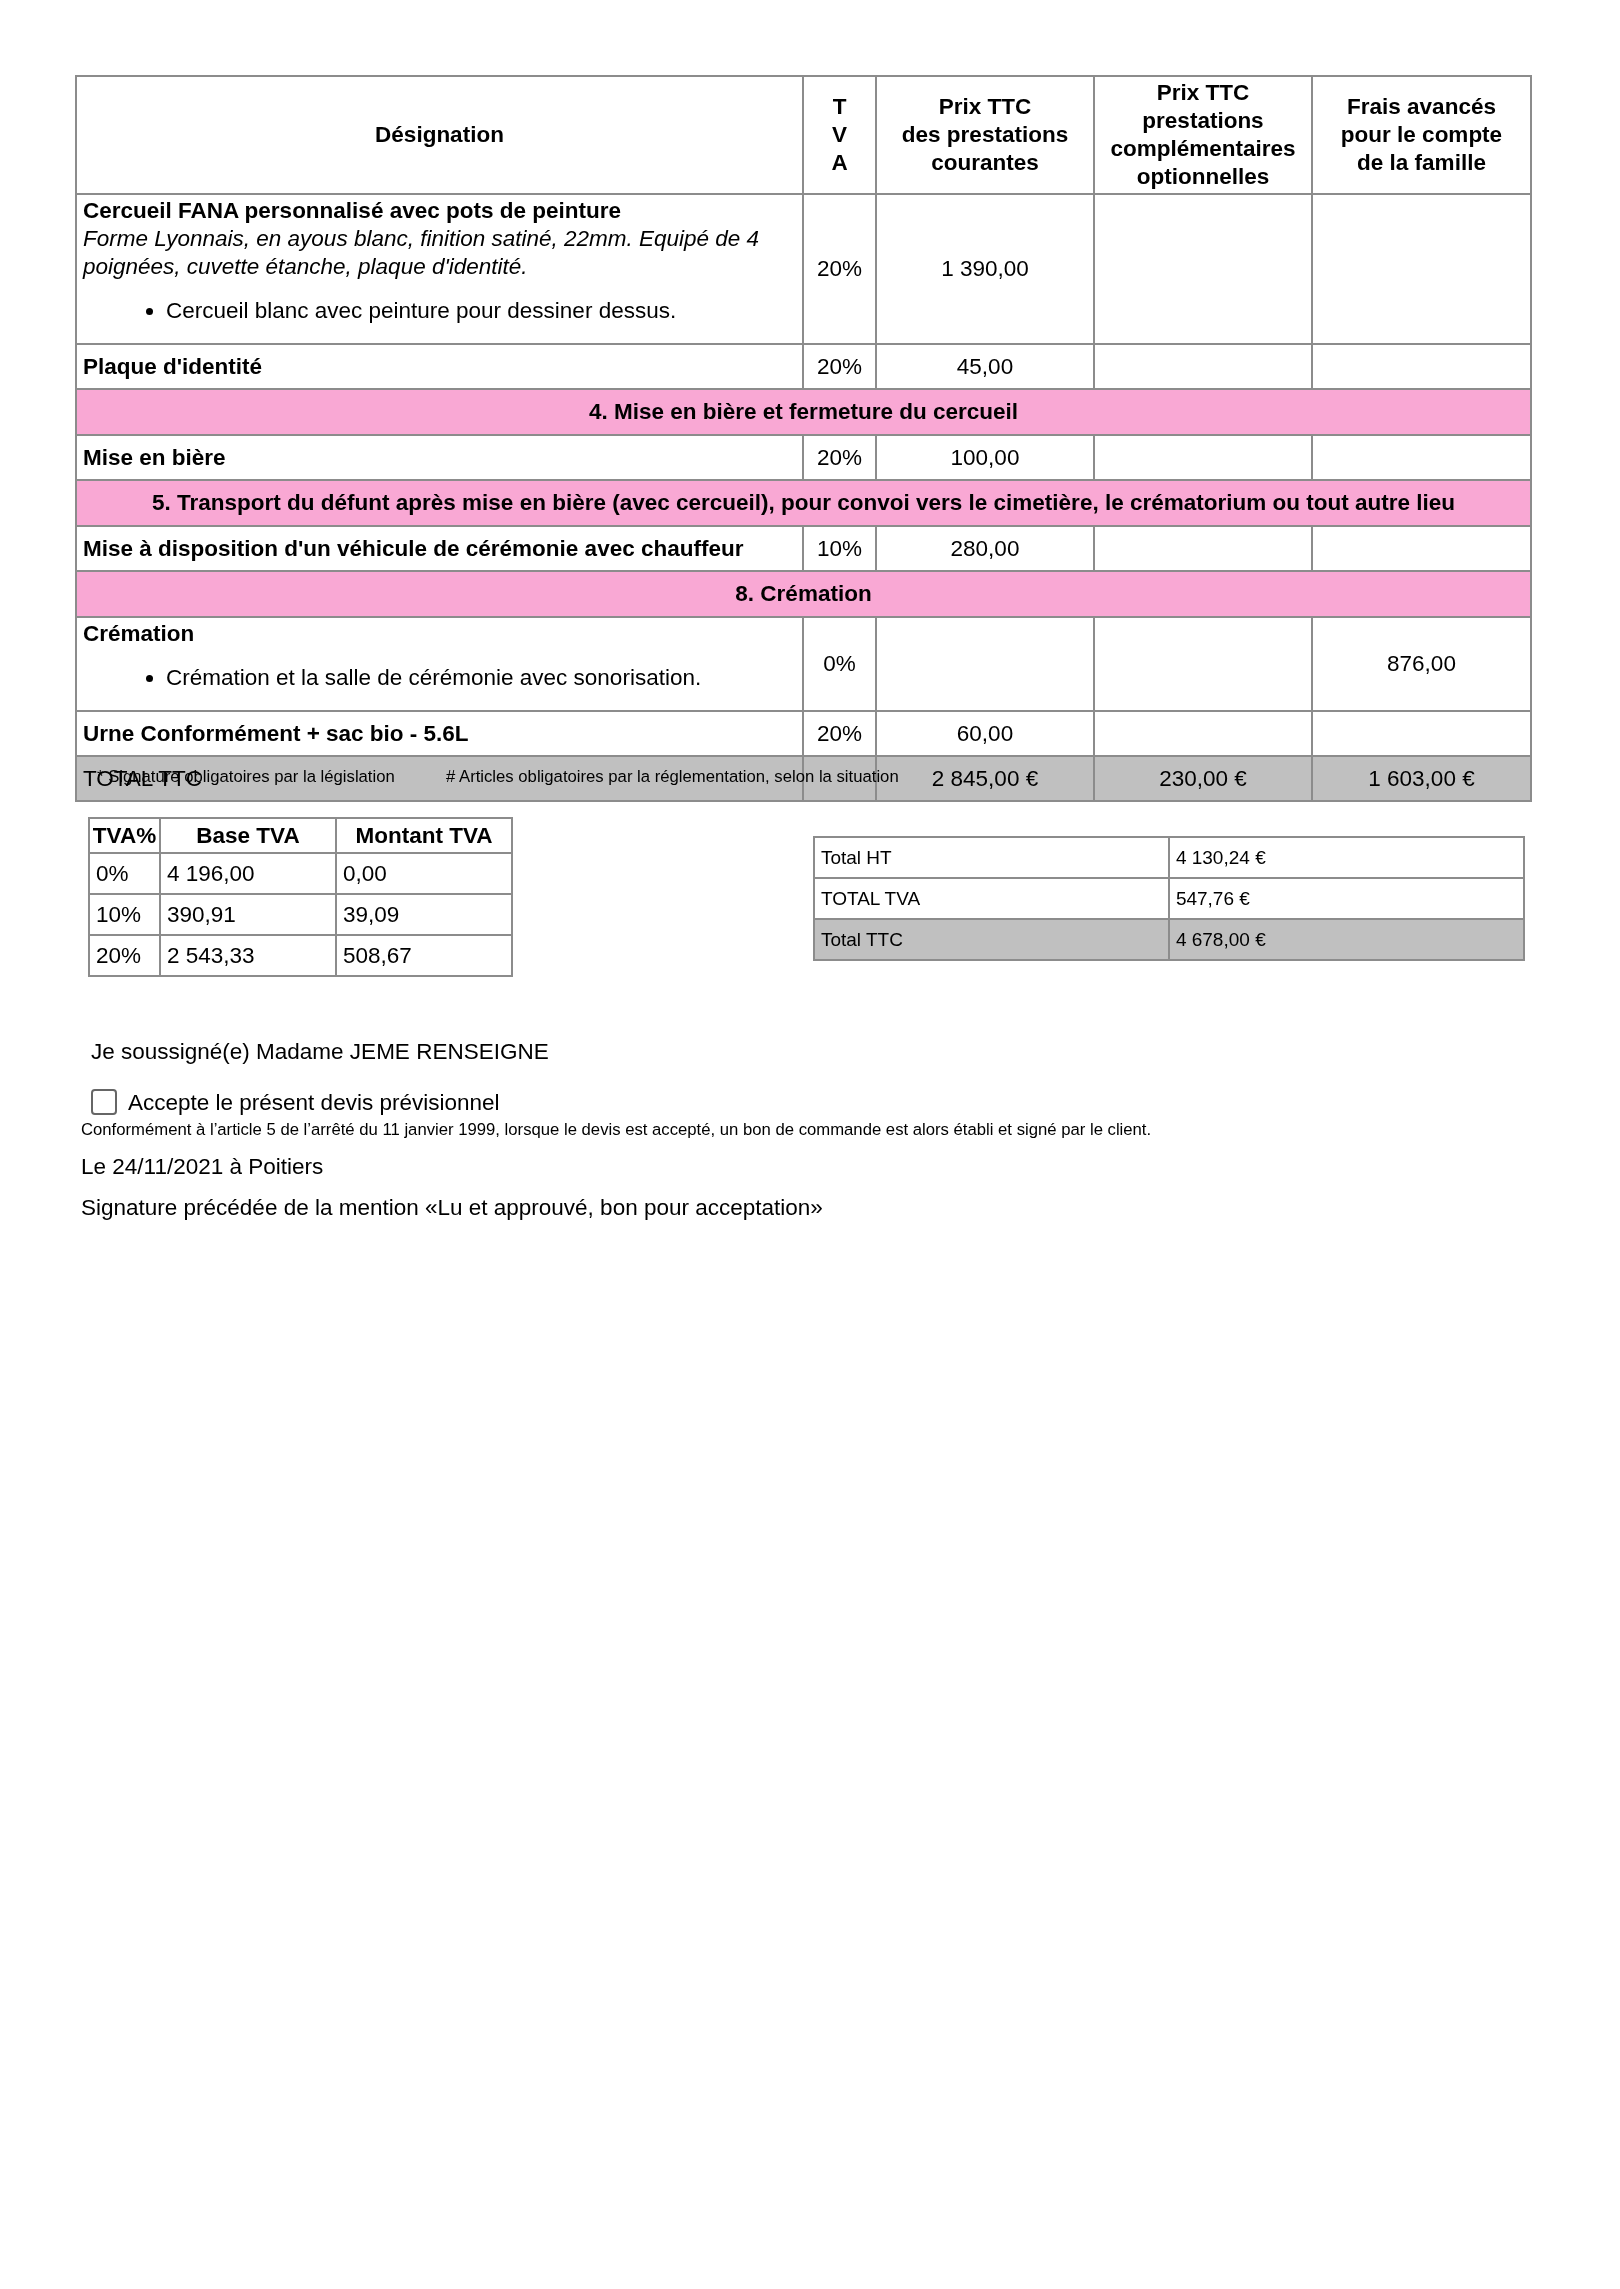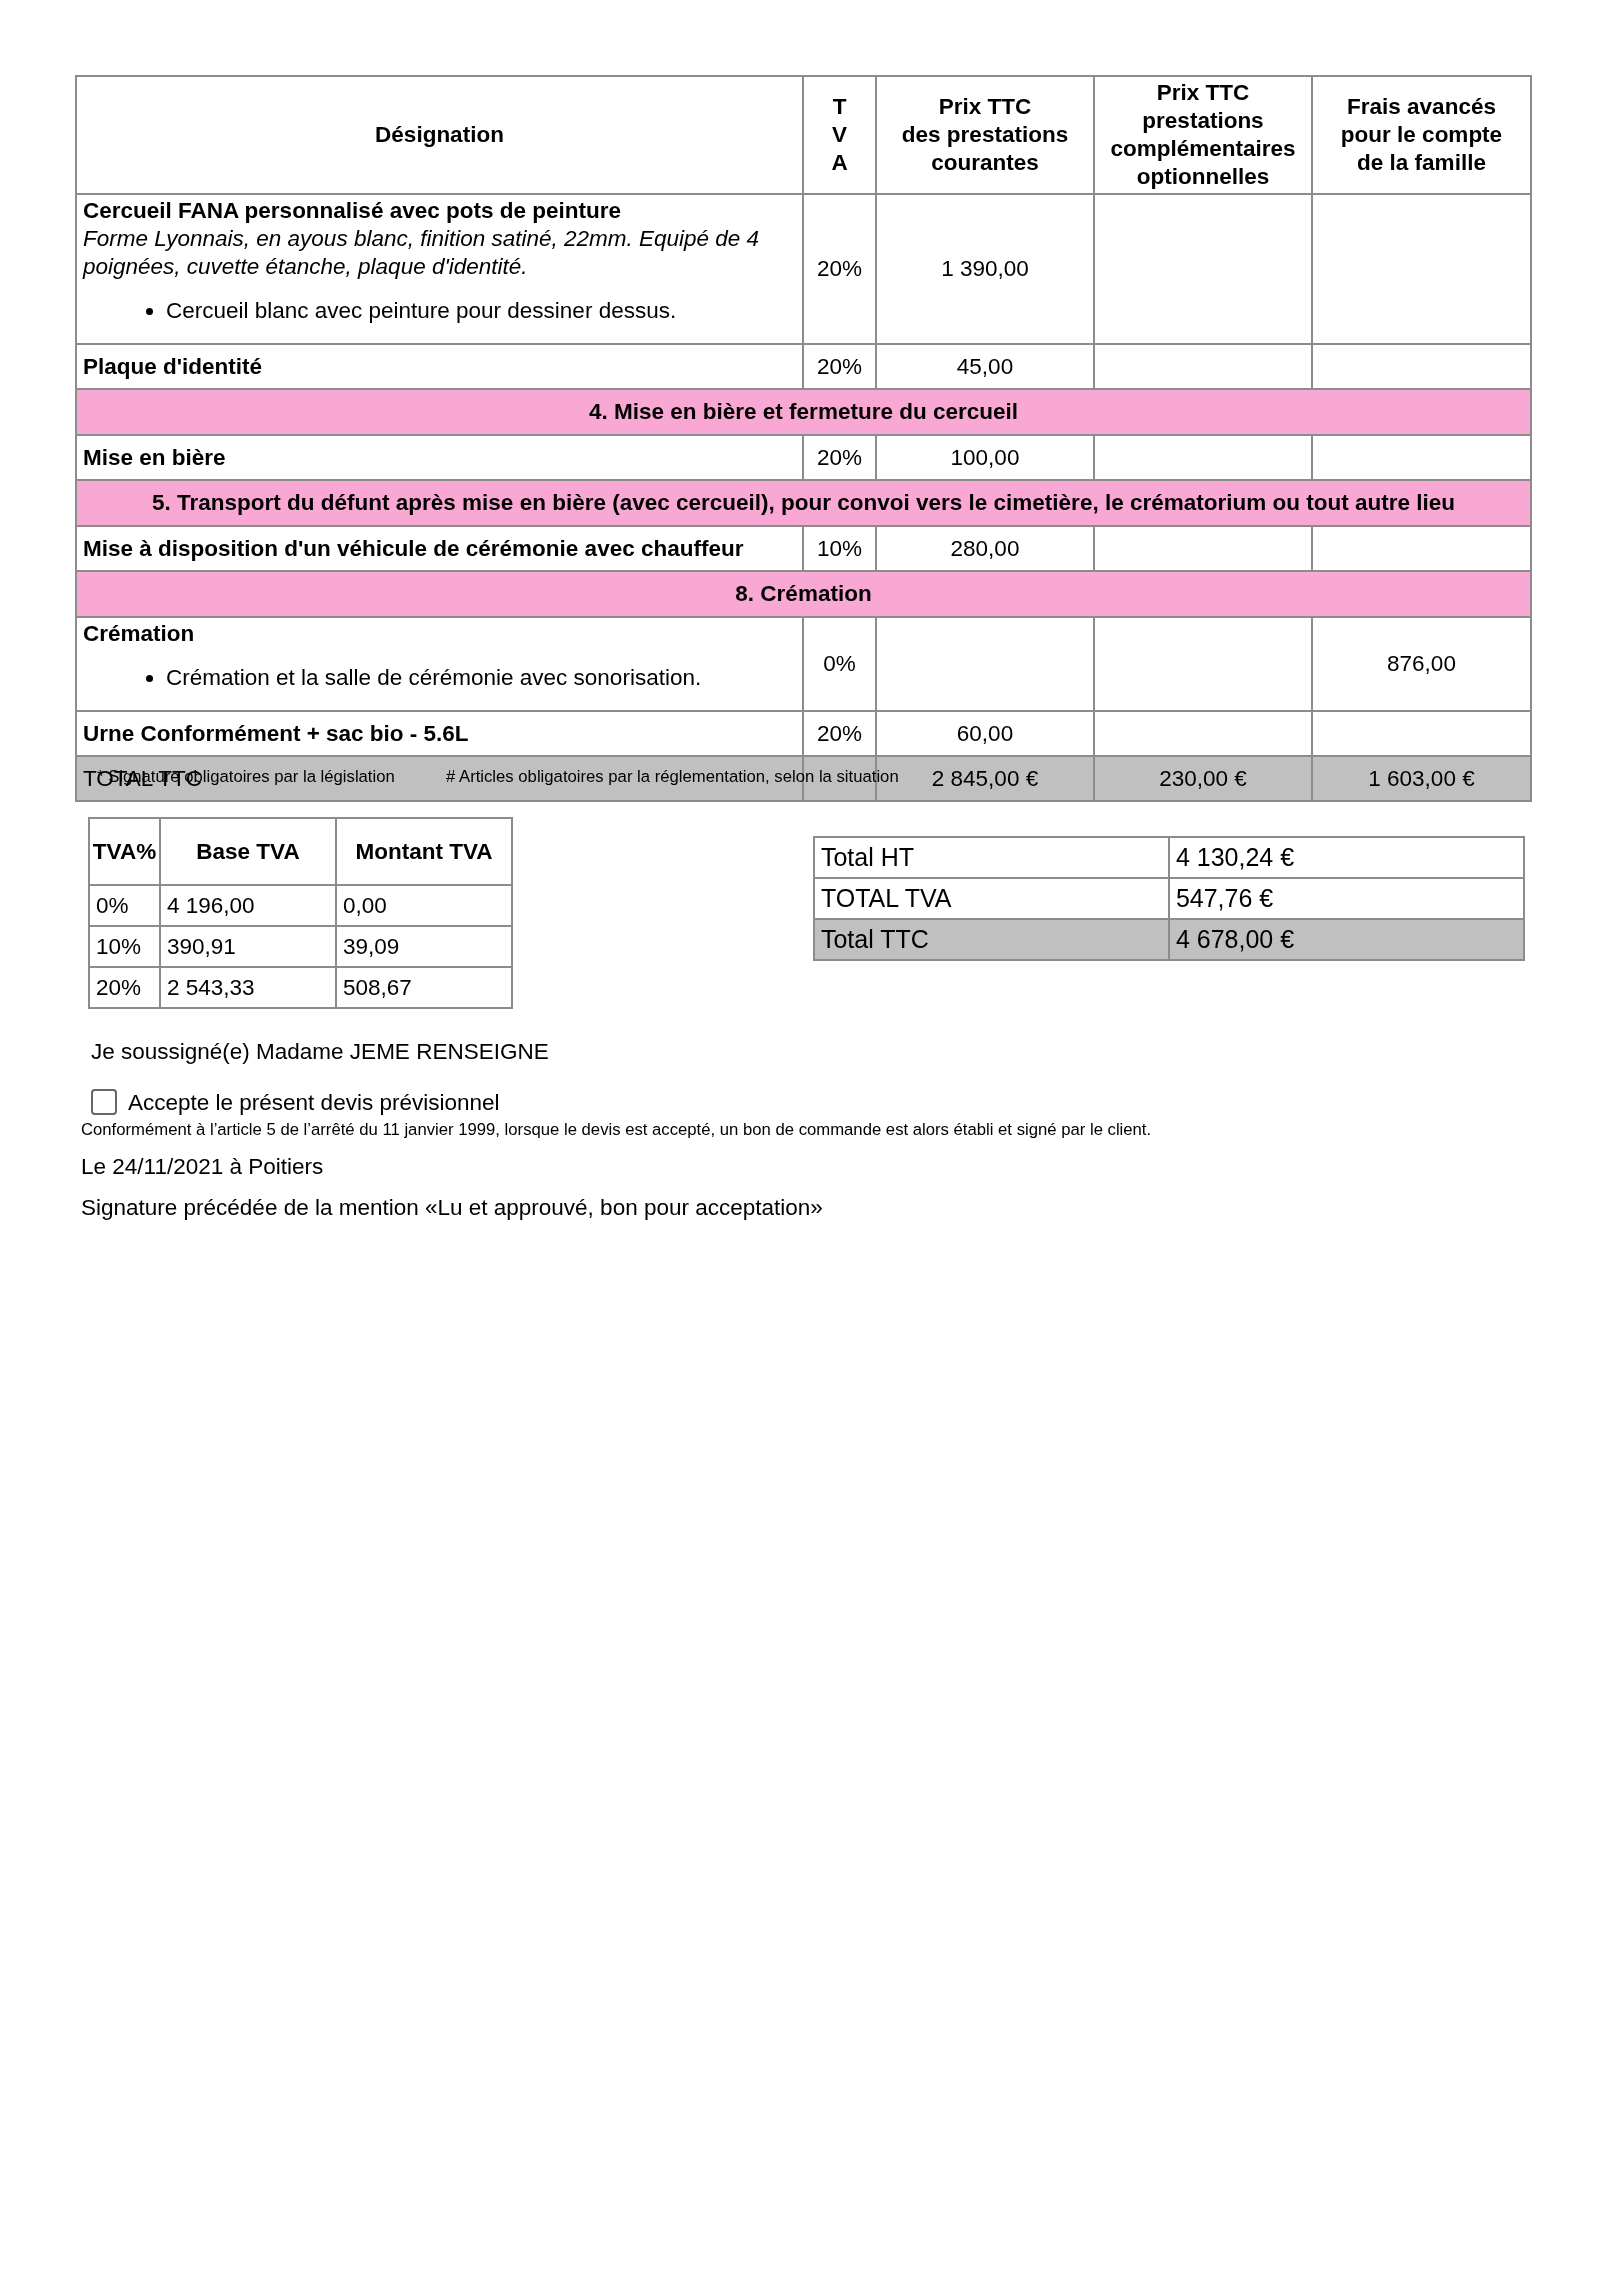--- a/index.html
+++ b/index.html
@@ -43,27 +43,27 @@
   }
 
   
   #tva-table {
     position: absolute; left: 88px; top: 817px; font-size: 22.5px;
     table-layout: fixed; width: 423px;
   }
   #tva-table col.t1 { width: 71px; }
   #tva-table col.t2 { width: 176px; }
   #tva-table col.t3 { width: 176px; }
-  #tva-table th { font-weight: bold; text-align: center; height: 33px; padding: 16px 2px; }
+  #tva-table th { font-weight: bold; text-align: center; height: 33px; padding: 0 2px; }
   #tva-table td { height: 39px; padding: 0 5.9px; }
 
   
   #totals-table {
     position: absolute; left: 813px; top: 836px; width: 710px;
-    font-size: 25px; table-layout: fixed;
+    font-size: 19px; table-layout: fixed;
   }
   #totals-table col.s1 { width: 355px; }
   #totals-table col.s2 { width: 355px; }
   #totals-table td { height: 39px; padding: 0 5.9px; }
   #totals-table tr.grand td { background: #c0c0c0; }
 
   .sig-line { position: absolute; left: 81px; font-size: 22.5px; }
   .checkbox {
     position: absolute; left: 91px; top: 1089px; width: 21.6px; height: 21.6px;
     border: 2px solid #666; border-radius: 3.9px; background: #fff;

